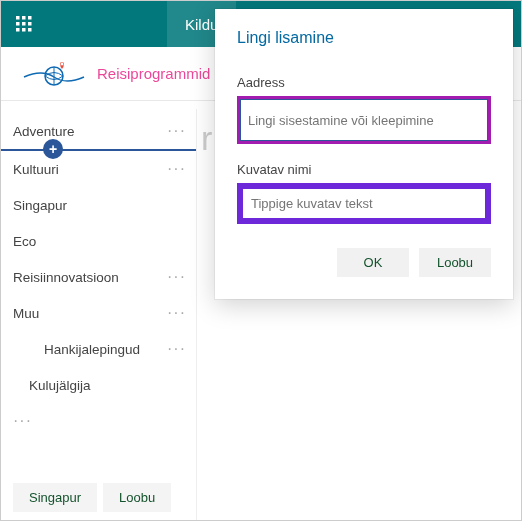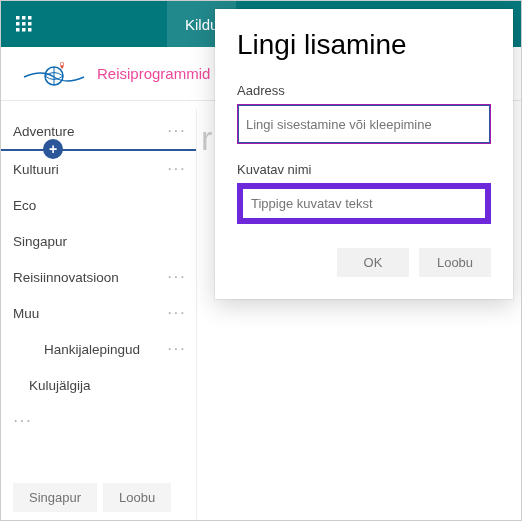--- a/index.html
+++ b/index.html
@@ -118,56 +118,56 @@
       bottom: 16px;
       left: 12px;
       display: flex;
       gap: 6px;
     }
     .btn {
       padding: 7px 16px;
       background: #f4f4f4;
       border: none;
       font-size: 13px;
-      color: #737373;
+      color: #14532d;
       cursor: pointer;
     }
     .dialog {
       position: absolute;
       top: 8px;
       left: 214px;
       width: 298px;
       background: #fff;
       padding: 20px 22px 22px 22px;
       z-index: 10;
       box-shadow: 0 6px 24px rgba(0,0,0,0.18), 0 0 0 1px rgba(0,0,0,0.05);
     }
     .dialog-title {
-      font-size: 28px;
+      font-size: 16px;
       font-weight: 400;
-      color: #000000;
-      margin-bottom: 22px;
+      color: #0369a1;
+      margin-bottom: 28px;
     }
     .field-label {
       font-size: 13px;
       color: #444;
       margin-bottom: 6px;
     }
     .dialog input {
       width: 100%;
       padding: 7px 8px;
       font-size: 13px;
       color: #666;
       outline: none;
       margin-bottom: 18px;
     }
     .input-focus {
-      border: 1px solid #a21caf;
+      border: 3px solid #a21caf;
       box-shadow: 0 0 0 1px #2b579a inset;
-      height: 40px;
+      height: 48px;
     }
     .input-normal {
       border: 6px solid #6d28d9;
     }
     .dialog-buttons {
       display: flex;
       justify-content: flex-end;
       gap: 10px;
       margin-top: 6px;
     }
@@ -230,24 +230,24 @@
     <span class="nav-ellipsis">···</span>
   </div>
   <div class="insert-line">
     <div class="insert-plus">+</div>
   </div>
   <div class="nav-item">
     <span>Kultuuri</span>
     <span class="nav-ellipsis">···</span>
   </div>
   <div class="nav-item">
+    <span>Singapur</span>
+  </div>
+  <div class="nav-item">
     <span>Eco</span>
-  </div>
-  <div class="nav-item">
-    <span>Singapur</span>
   </div>
   <div class="nav-item">
     <span>Reisiinnovatsioon</span>
     <span class="nav-ellipsis">···</span>
   </div>
   <div class="nav-item">
     <span>Muu</span>
     <span class="nav-ellipsis">···</span>
   </div>
   <div class="nav-item child">

